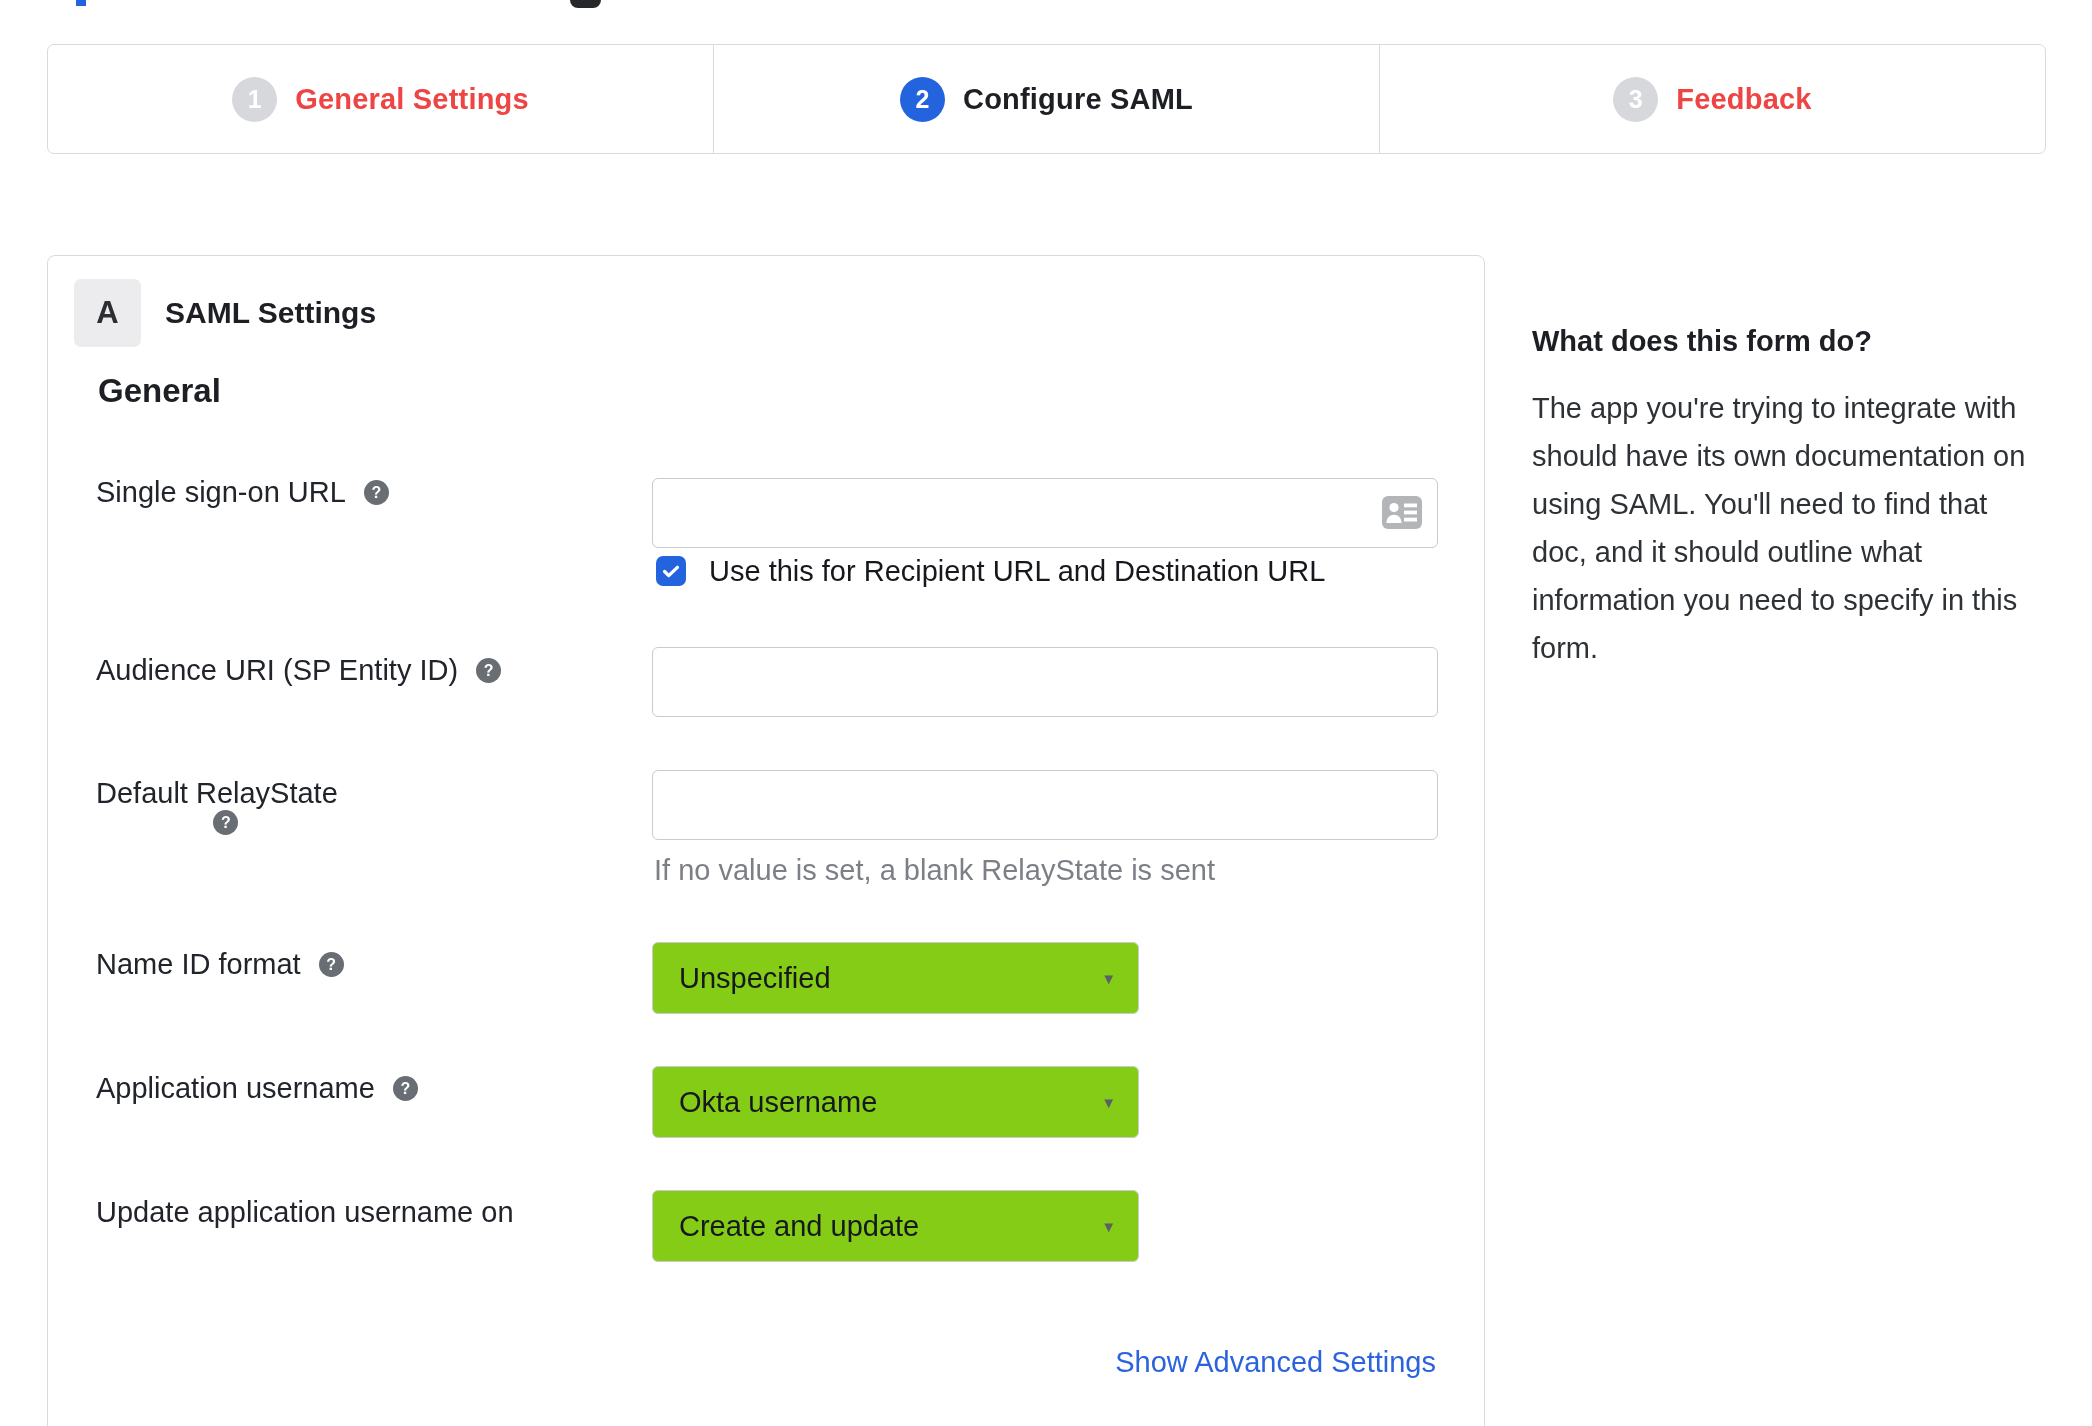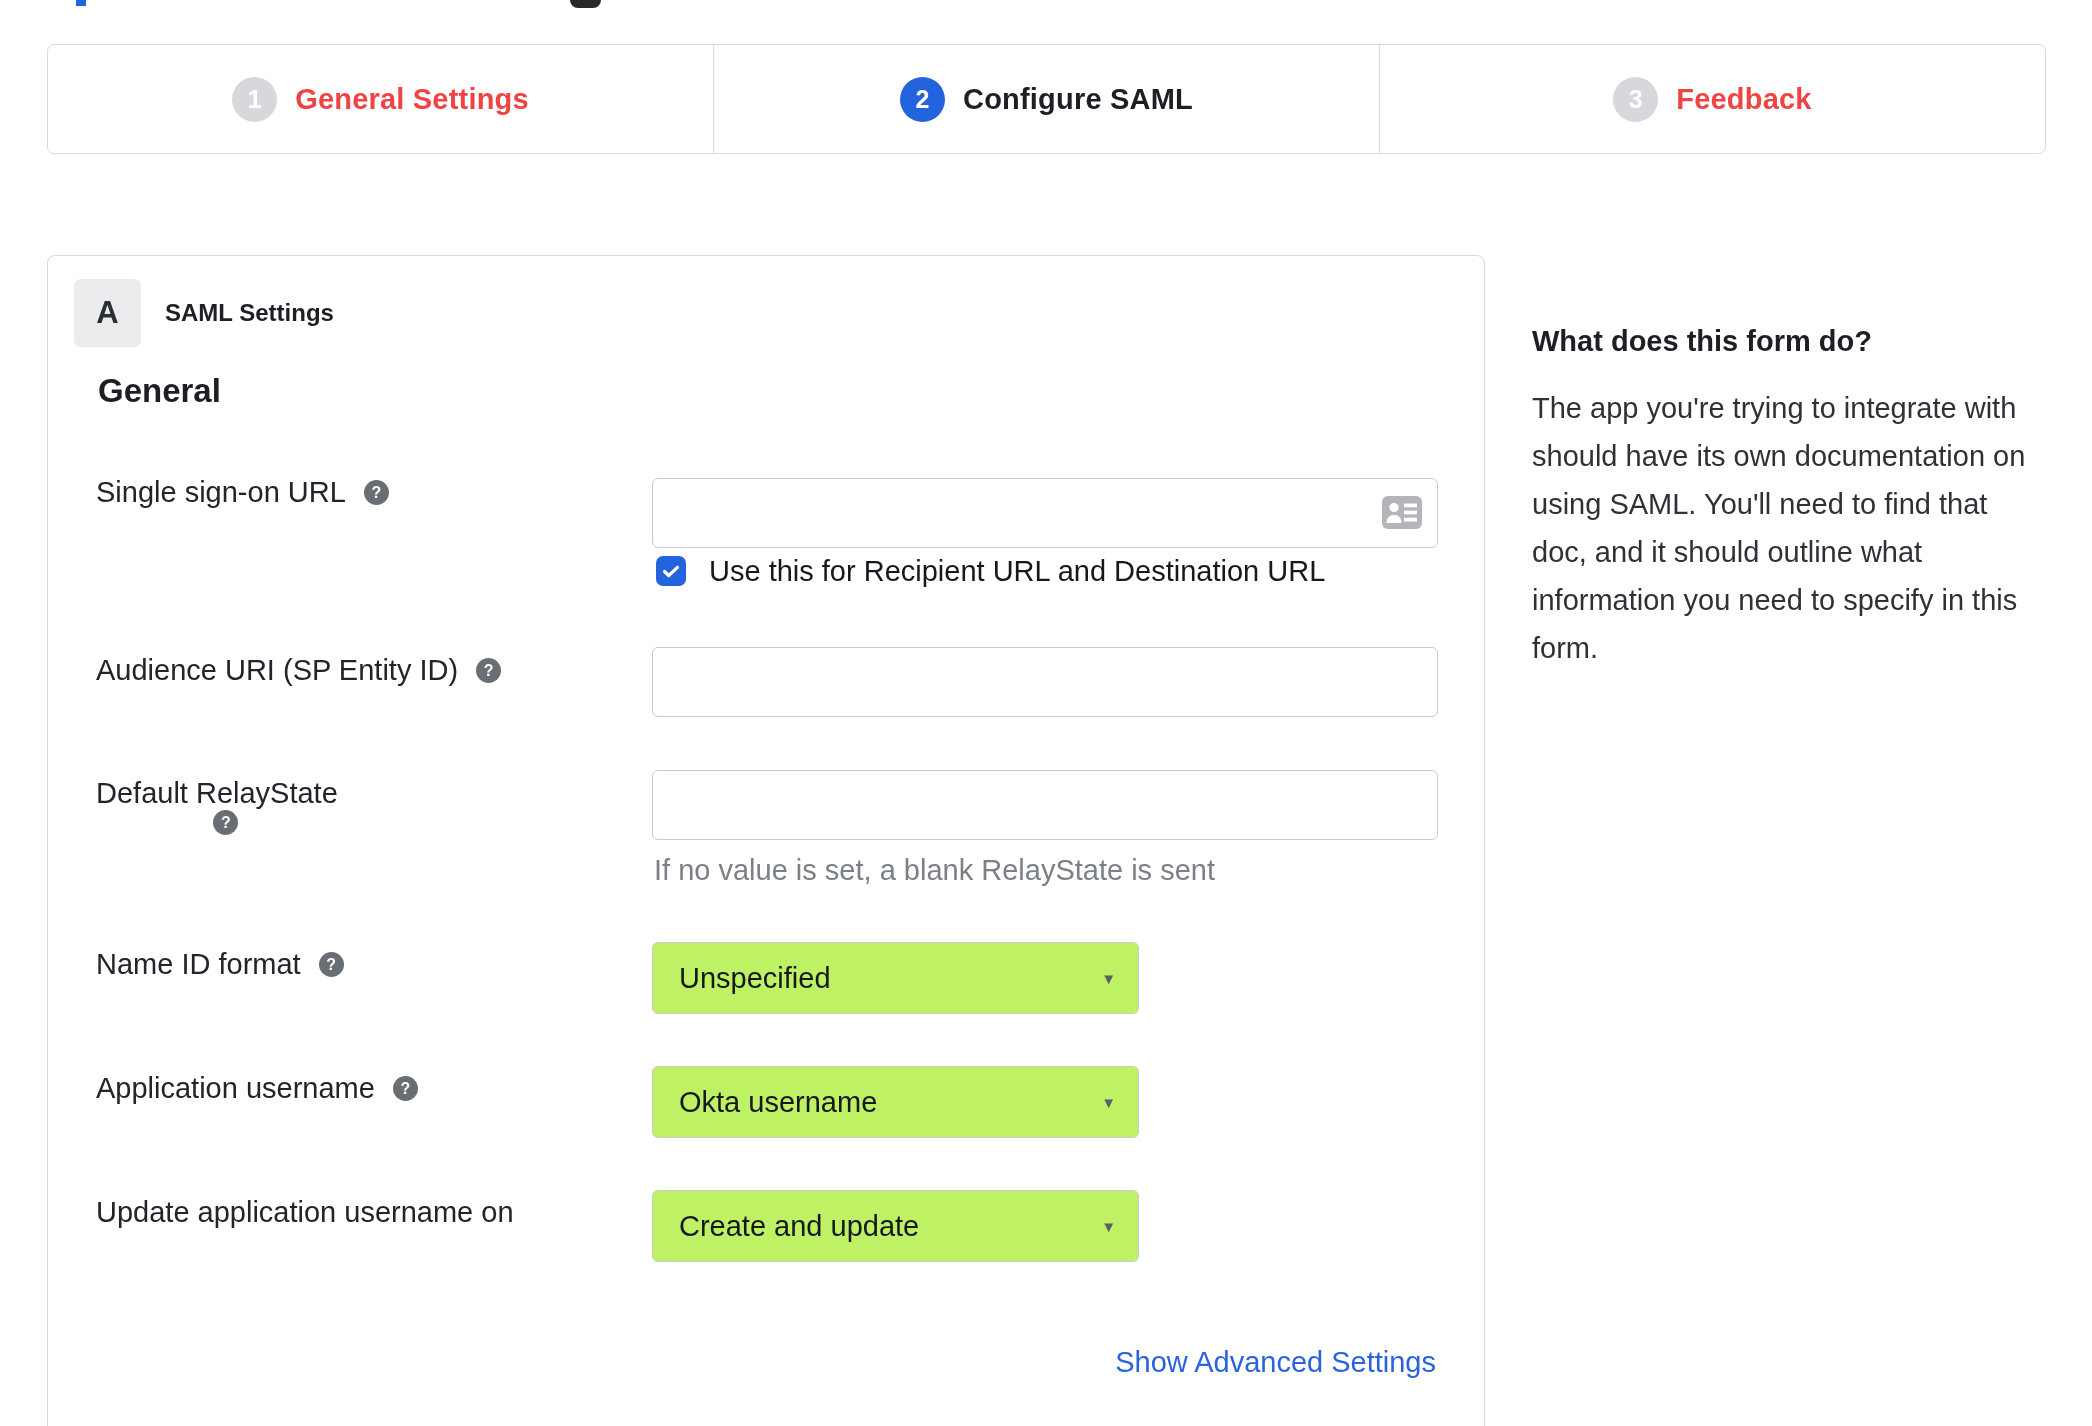--- a/index.html
+++ b/index.html
@@ -23,21 +23,21 @@
   .step.active .step-circle { background:#2463de; }
   .step.active .step-label { color:#1d1f24; }
 
   
   .card { position:absolute; left:47px; top:255px; width:1438px; height:1210px;
     border:1px solid #d9dadc; border-radius:8px; background:#fff; }
   .badge { position:absolute; left:26px; top:23px; width:67px; height:68px; background:#ececee;
     border-radius:7px; display:flex; align-items:center; justify-content:center;
     font-size:31px; font-weight:700; color:#2b2e33; }
   .card-title { position:absolute; left:117px; top:23px; height:68px; display:flex;
-    align-items:center; font-size:24px; font-weight:700; color:#1d1f24; }
+    align-items:center; font-size:30px; font-weight:700; color:#1d1f24; }
   .group-title { position:absolute; left:50px; top:116px; font-size:33px; font-weight:700; }
 
   .flabel { position:absolute; left:48px; font-size:29px; color:#21242a; display:flex; align-items:center; }
   .help { display:inline-flex; margin-left:18px; width:25px; height:25px; border-radius:50%;
     background:#696e74; color:#ffffff; font-size:16px; font-weight:700;
     align-items:center; justify-content:center; cursor:pointer; }
 
   .tinput { position:absolute; left:604px; width:786px; height:70px; border:1px solid #c9cbce;
     border-radius:6px; background:#fff; font-size:29px; padding:0 70px 0 24px;
     font-family:inherit; color:#1d1f24; outline:none; }
@@ -45,21 +45,21 @@
 
   .checkbox { position:absolute; left:608px; width:30px; height:30px; border-radius:7px;
     background:#2463de; display:flex; align-items:center; justify-content:center; cursor:pointer; }
   .checkbox svg { width:22px; height:22px; }
   .cb-label { position:absolute; left:661px; height:30px; display:flex; align-items:center;
     font-size:29px; color:#16181d; cursor:pointer; }
 
   .hint { position:absolute; left:606px; top:598px; font-size:29px; color:#7c8086; }
 
   .selectbox { position:absolute; left:604px; width:487px; height:72px; border:1px solid #c9cbce;
-    border-radius:6px; background:#bef264; display:flex; align-items:center; cursor:pointer; }
+    border-radius:6px; background:#84cc16; display:flex; align-items:center; cursor:pointer; }
   .selectbox .sel-text { padding-left:26px; font-size:29px; color:#16181d; }
   .selectbox .caret { position:absolute; right:22px; font-size:15px; color:#5b5f66; }
 
   .adv-link { position:absolute; right:48px; top:1090px; font-size:29px; font-weight:500;
     color:#2a63dd; cursor:pointer; text-decoration:none; }
 
   
   .sidebar { position:absolute; left:1532px; top:322px; width:512px; }
   .sb-h { font-size:29px; font-weight:700; line-height:38px; color:#1d1f24; }
   .sb-p { font-size:29px; line-height:48px; color:#2e3136; margin-top:24px; }

